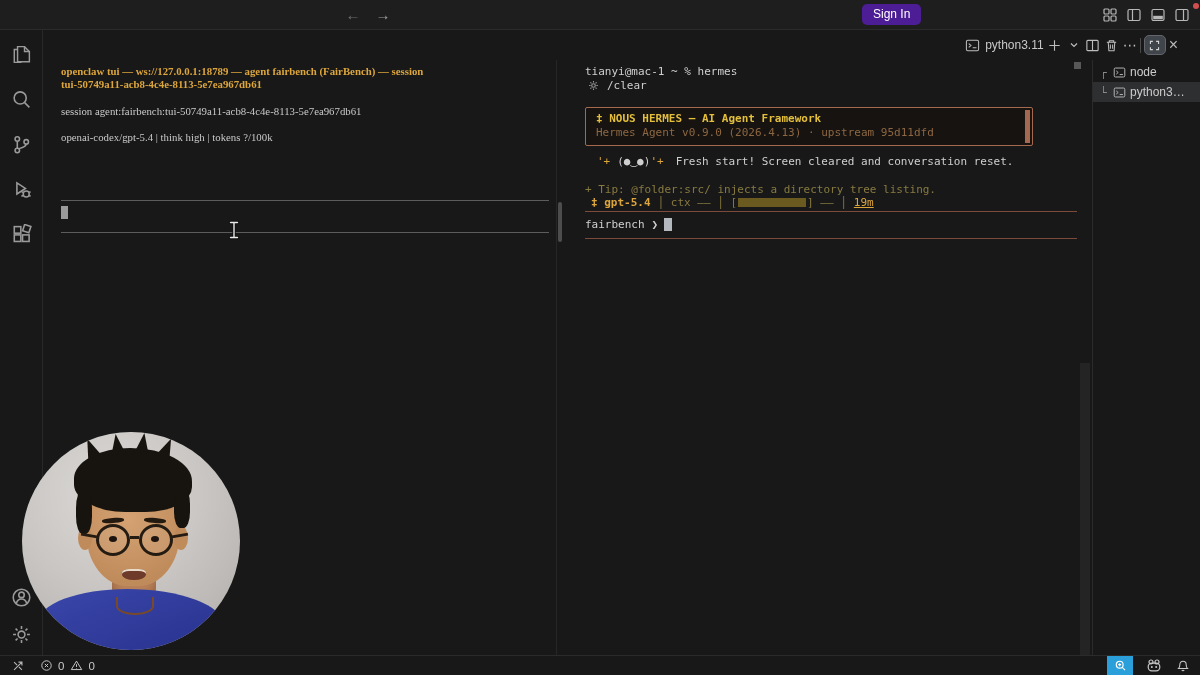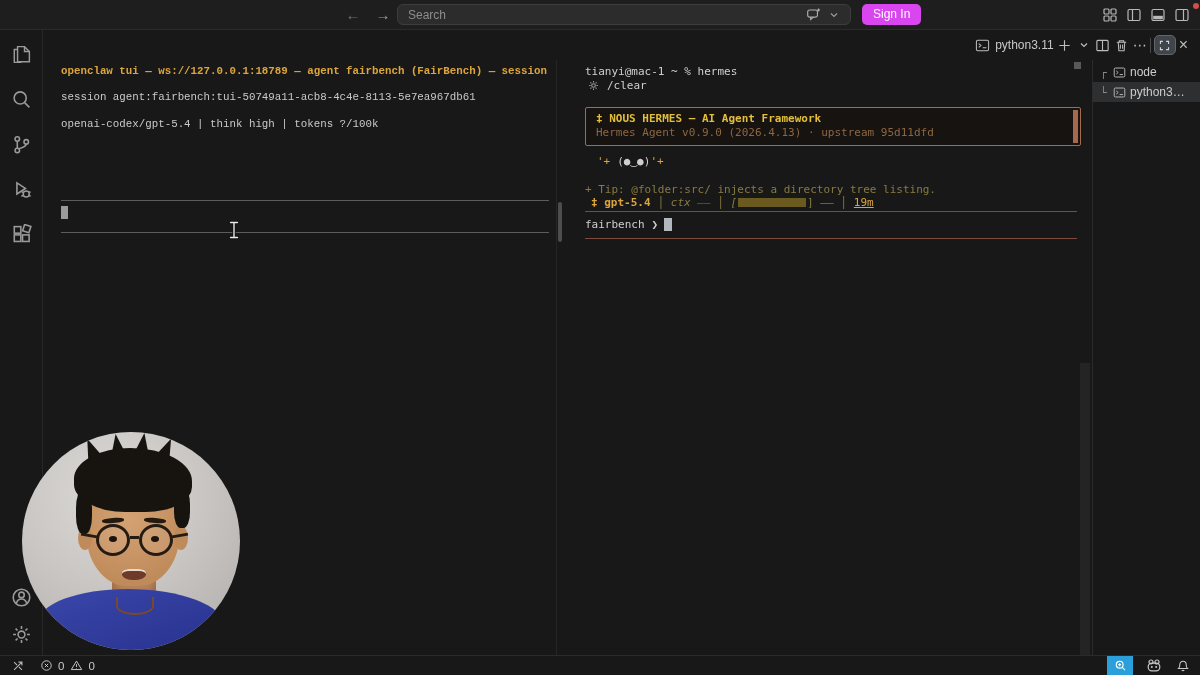--- a/index.html
+++ b/index.html
@@ -14,61 +14,61 @@
   .titlebar { position:absolute; left:0; top:0; width:1200px; height:30px;
     background:#1e1e1e; border-bottom:1px solid #2b2b2b; z-index:30; }
   .nav-arrow { position:absolute; top:0; height:30px; line-height:29px; font-size:15px; text-align:center; width:22px; }
   .searchbox { position:absolute; left:397px; top:4px; width:454px; height:21px;
     background:#2c2c2c; border:1px solid #3d3d3d; border-radius:6px; display:flex; align-items:center; }
   .searchbox input { flex:1; background:transparent; border:none; outline:none; color:#bbbbbb;
     font-size:12px; padding:0 0 0 10px; font-family:"Liberation Sans", sans-serif; }
   .searchbox input::placeholder { color:#8d8d8d; opacity:1; }
   .search-right { display:flex; align-items:center; gap:5px; padding-right:8px; }
   .signin { position:absolute; left:862px; top:4px; height:21px; line-height:21px;
-    background:#d946ef; color:#ffffff; font-size:12px; padding:0 11px; border-radius:5px; cursor:default; }
+    background:#4c1d95; color:#ffffff; font-size:12px; padding:0 11px; border-radius:5px; cursor:default; }
   .tb-icons { position:absolute; right:10px; top:7px; display:flex; gap:8px; }
   .rec-dot { position:absolute; left:1193px; top:3px; width:6px; height:6px; border-radius:50%; background:#d0504e; }
 
   
   .activitybar { position:absolute; left:0; top:30px; width:43px; height:625px;
     background:#181818; border-right:1px solid #282828; z-index:10;
     display:flex; flex-direction:column; align-items:center; }
   .ab-top { display:flex; flex-direction:column; align-items:center; gap:23px; padding-top:13px; }
   .ab-bot { margin-top:auto; display:flex; flex-direction:column; align-items:center; gap:15px; padding-bottom:10px; }
   .ab-icon { width:22px; height:22px; display:flex; align-items:center; justify-content:center; }
 
   
   .paneltabs { position:absolute; left:43px; top:30px; right:0; height:30px; background:#181818; z-index:5;
     display:flex; align-items:center; }
   .tabs { display:flex; gap:23px; padding-left:19px; }
   .tab { font-size:11px; letter-spacing:.3px; color:#9a9a9a; line-height:29px; position:relative; cursor:default; }
   .tab.active { color:#e5e5e5; }
   .tab.active::after { content:""; position:absolute; left:0; right:0; bottom:4px; height:2px; background:#9fbfd8; }
-  .panel-toolbar { margin-left:auto; display:flex; align-items:center; gap:3px; padding-right:12px; }
+  .panel-toolbar { margin-left:auto; display:flex; align-items:center; gap:3px; padding-right:22px; }
   .shell-label { display:flex; align-items:center; gap:5px; color:#c8c8c8; font-size:12px; }
   .ticon { width:16px; height:16px; display:flex; align-items:center; justify-content:center; color:#bdbdbd; }
   .tool-sep { width:1px; height:15px; background:#4a4a4a; }
   .maxbtn { width:22px; height:20px; border-radius:5px; background:#40444b; border:1px solid #62656b;
     display:flex; align-items:center; justify-content:center; }
   .glyph { color:#bdbdbd; font-size:14px; line-height:16px; }
 
   
   .termarea { position:absolute; left:43px; top:60px; right:0; bottom:20px; background:#181818; }
-  .tline { height:13.2px; white-space:pre; font-family:Liberation Mono, monospace; }
+  .tline { height:13.2px; white-space:pre; font-family:Liberation Serif, serif; }
   .lpane { position:absolute; left:18px; top:5px; width:496px; font-size:10.8px; color:#c9c9c9; }
   .gold { color:#dda63c; }
   .goldb { color:#dda63c; font-weight:bold; }
   .lrule { position:absolute; left:18px; width:488px; height:1px; background:#5c5c5c; }
   .lcursor { position:absolute; left:18px; top:146px; width:7px; height:13px; background:#9a9a9a; }
   .pane-divider { position:absolute; left:513px; top:0; bottom:0; width:1px; background:#262626; }
   .lthumb { position:absolute; left:515px; top:142px; width:4px; height:40px; background:#4d4d4d; border-radius:2px; }
 
   .rline { position:absolute; left:542px; white-space:pre; font-family:"DejaVu Sans Mono", monospace;
     font-size:11px; color:#cfcfcf; height:13px; display:flex; align-items:center; }
-  .banner { position:absolute; left:542px; top:47px; width:496px; height:39px;
+  .banner { position:absolute; left:542px; top:47px; width:448px; height:39px;
     border:1px solid #a5694f; border-radius:2px; background:#161310; }
   .banner-bar { position:absolute; right:2px; top:2px; bottom:2px; width:5px; background:#a5694f; }
   .banner-title { position:absolute; left:10px; top:4px; font-family:"DejaVu Sans Mono", monospace;
     font-size:11px; font-weight:bold; color:#e3bf3c; white-space:pre; }
   .banner-sub { position:absolute; left:10px; top:18px; font-family:"DejaVu Sans Mono", monospace;
     font-size:11px; color:#8d6742; white-space:pre; }
   .rrule { position:absolute; left:542px; width:492px; height:1px; background:#7c4a3b; }
   .dimolive { color:#877a41;justify-content:flex-end; }
   .statbar-fill { display:inline-block; width:68px; height:9px; background:#6b5a20; margin:0 1px; }
   .rcursor { display:inline-block; width:8px; height:13px; background:#b2b8be; margin-left:6px; }
@@ -124,37 +124,20 @@
 
   svg { display:block; }
 </style>
 </head>
 <body>
 
 <div class="titlebar">
   <span class="nav-arrow" style="left:342px; color:#6f6f6f;">←</span>
   <span class="nav-arrow" style="left:372px; color:#9d9d9d;">→</span>
 
-  <div class="searchbox">
-    <input placeholder="Search" style="">
-    <div class="search-right">
-      <span class="ticon">
-        <svg width="15" height="15" viewBox="0 0 16 16" fill="none" stroke="#b0b0b0" stroke-width="1.2">
-          <rect x="1.8" y="3.2" width="10.4" height="7.6" rx="2"></rect>
-            <path d="M5 10.8v2.6l3-2.6"></path>
-          <path d="M13.4 1.6v3.2 M11.8 3.2h3.2"></path>
-        </svg>
-      </span>
-      <span class="ticon">
-        <svg width="12" height="12" viewBox="0 0 16 16" fill="none" stroke="#9a9a9a" stroke-width="1.6">
-          <path d="M4 6l4 4 4-4"></path>
-        </svg>
-      </span>
-    </div>
-  </div>
 
   <div class="signin">Sign In</div>
 
   <div class="tb-icons">
     <span class="ticon">
       <svg width="16" height="16" viewBox="0 0 16 16" fill="none" stroke="#b8b8b8" stroke-width="1.2">
         <rect x="2" y="2" width="5" height="5" rx="1"></rect>
           <rect x="9" y="2" width="5" height="5" rx="1"></rect>
         <rect x="2" y="9" width="5" height="5" rx="1"></rect>
           <rect x="9" y="9" width="5" height="5" rx="1"></rect>
@@ -279,20 +262,21 @@
       </svg>
     </span>
     <span class="glyph" style="font-size:16px;">×</span>
   </div>
 </div>
 
 <div class="termarea">
 
   <div class="lpane">
     <div class="tline goldb">openclaw tui — ws://127.0.0.1:18789 — agent fairbench (FairBench) — session</div>
+    <div class="tline goldb">tui-50749a11-acb8-4c4e-8113-5e7ea967db61</div>
     <div class="tline"></div>
     <div class="tline">session agent:fairbench:tui-50749a11-acb8-4c4e-8113-5e7ea967db61</div>
     <div class="tline"></div>
     <div class="tline">openai-codex/gpt-5.4 | think high | tokens ?/100k</div>
   </div>
   <div class="lrule" style="top:140px;"></div>
   <div class="lcursor"></div>
   <div class="lrule" style="top:172px;"></div>
   <div class="pane-divider"></div>
   <div class="lthumb"></div>
@@ -313,29 +297,30 @@
   <div class="banner">
     <div class="banner-bar"></div>
     <div class="banner-title">‡ NOUS HERMES — AI Agent Framework</div>
     <div class="banner-sub">Hermes Agent v0.9.0 (2026.4.13) · upstream 95d11dfd</div>
   </div>
 
   <div class="rline" style="top:95px; padding-left:12px;">
     <span class="gold">'+</span>
     <span style="margin-left:7px;">(●‿●)</span>
     <span class="gold">'+</span>
+    <span style="margin-left:12px;">Fresh start! Screen cleared and conversation reset.</span>
   </div>
 
   <div class="rline dimolive" style="top:123px;">
     <span>+ Tip: @folder:src/ injects a directory tree listing.</span>
   </div>
 
   <div class="rline" style="top:136px; padding-left:6px;">
     <span class="gold" style="font-weight:bold;">‡ gpt-5.4</span>
-    <span class="dimolive" style="margin-left:7px;font-style:italic;">│ ctx –– │ [</span>
+    <span class="dimolive" style="margin-left:7px;">│ ctx –– │ [</span>
     <span class="statbar-fill"></span>
     <span class="dimolive">] –– │</span>
     <span class="gold" style="margin-left:7px;text-decoration:underline;">19m</span>
   </div>
 
   <div class="rrule" style="top:151px;"></div>
   <div class="rline" style="top:158px;">
     <span>fairbench</span>
     <span style="margin-left:7px;">❯</span>
     <span class="rcursor"></span>

